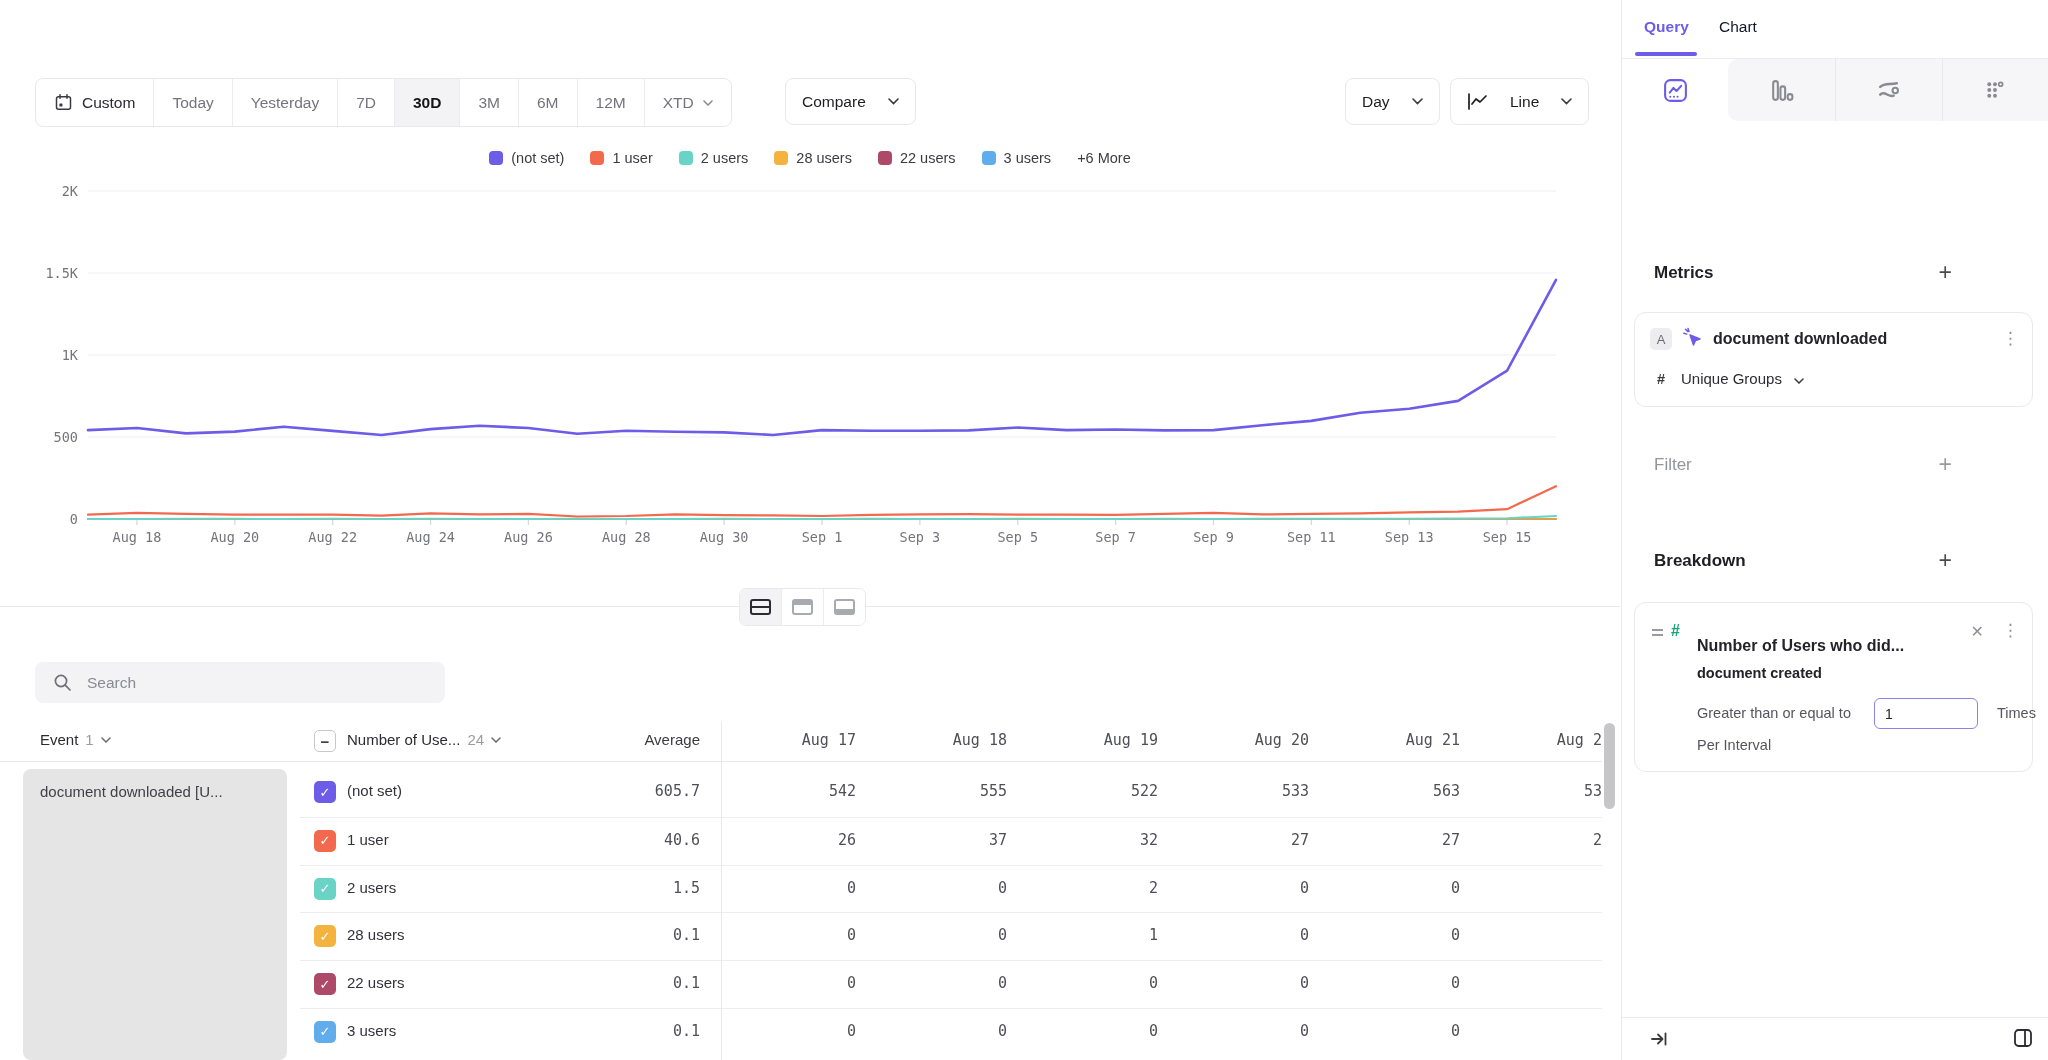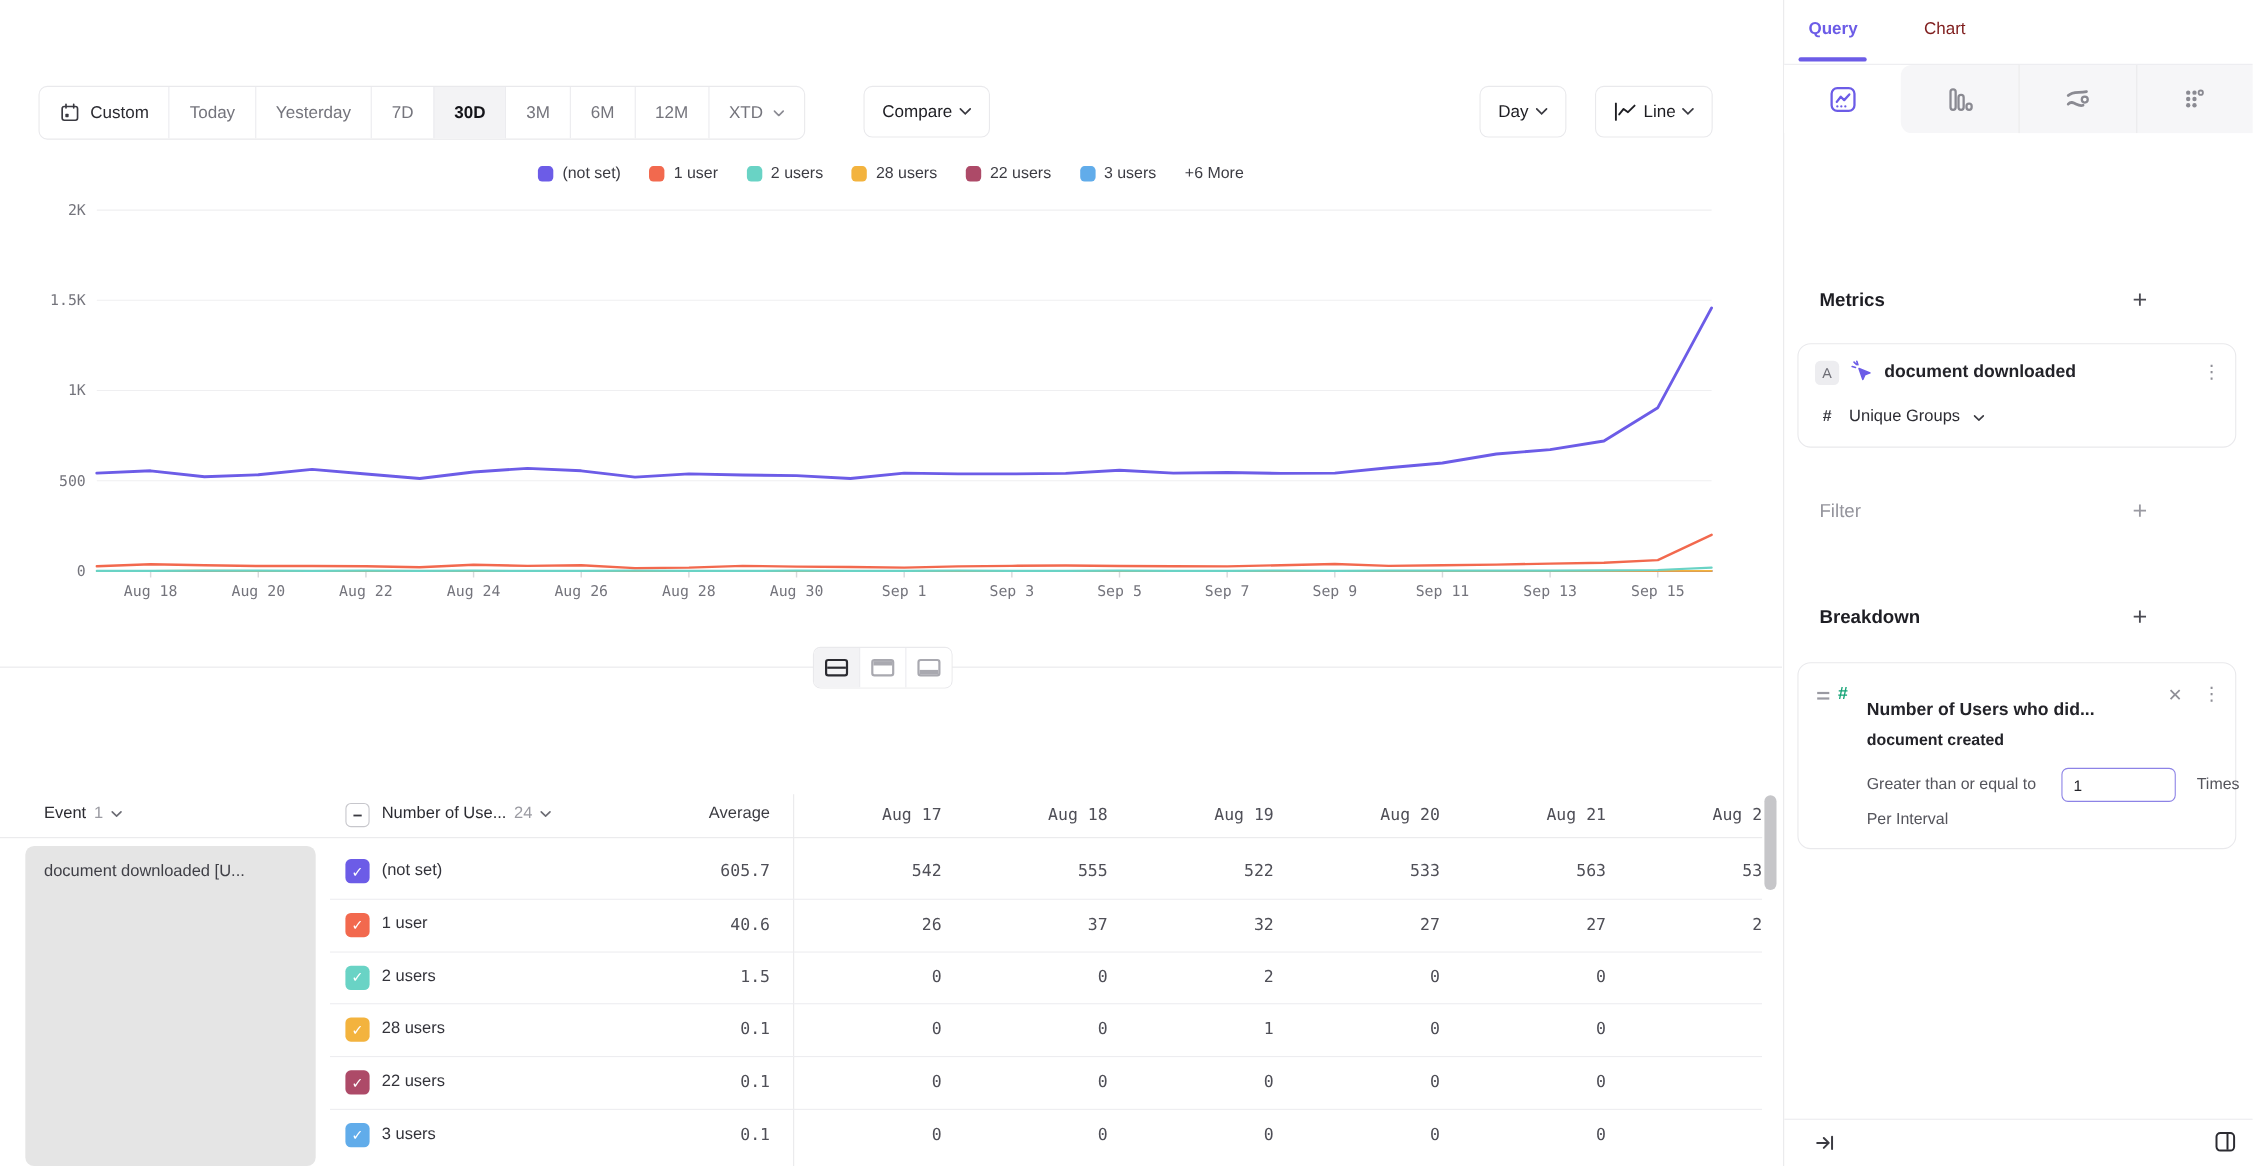--- a/index.html
+++ b/index.html
@@ -7,21 +7,21 @@
        font-family:"Liberation Sans",sans-serif;color:#2b2b31;}
   .abs{position:absolute;}
   .mono{font-family:"DejaVu Sans Mono",monospace;}
   svg{display:block;}
 
   
   .rgroup{display:flex;align-items:stretch;border:1px solid #e9e9ec;border-radius:8px;height:47px;overflow:hidden;background:#fff;}
   .ritem{display:flex;align-items:center;gap:9px;padding:0 18px;font-size:15.5px;color:#74747c;border-left:1px solid #ececef;cursor:pointer;white-space:nowrap;}
   .ritem:first-child{border-left:none;color:#2b2b31;}
   .ritem.selected{background:#f3f3f5;color:#141419;font-weight:700;}
-  .btn{display:flex;align-items:center;gap:6px;border:1px solid #e9e9ec;border-radius:8px;background:#fff;height:47px;padding:0 16px;font-size:15.5px;color:#1d1d22;box-sizing:border-box;}
+  .btn{display:flex;align-items:center;gap:22px;border:1px solid #e9e9ec;border-radius:8px;background:#fff;height:47px;padding:0 16px;font-size:15.5px;color:#1d1d22;box-sizing:border-box;}
 
   
   #legend{left:0;top:150px;width:1620px;display:flex;justify-content:center;gap:26px;align-items:center;}
   .litem{display:flex;align-items:center;gap:8px;font-size:14.5px;color:#3c3c43;}
   .lswatch{width:14px;height:14px;border-radius:4px;display:inline-block;}
   .lmore{font-size:14.5px;color:#3c3c43;}
 
   
   .ylab{font-family:"DejaVu Sans Mono",monospace;font-size:13.5px;fill:#74747c;}
   .xlab{font-family:"DejaVu Sans Mono",monospace;font-size:13.5px;fill:#74747c;}
@@ -238,20 +238,27 @@
         <div class="lt-box lt-split"></div>
       </div>
     <div class="lt-cell">
         <div class="lt-box lt-top"></div>
       </div>
     <div class="lt-cell">
         <div class="lt-box lt-bottom"></div>
       </div>
   </div>
 
+  <div class="abs" id="search-box">
+    <svg width="19" height="19" viewBox="0 0 19 19">
+      <circle cx="8" cy="8" r="5.6" stroke="#6f6f77" stroke-width="1.7" fill="none"></circle>
+      <path d="M12.2 12.2L17 17" stroke="#6f6f77" stroke-width="1.7" stroke-linecap="round"></path>
+    </svg>
+    <span class="ph">Search</span>
+  </div>
 
   <div class="abs" id="table-header">
     <div class="abs hgroup" style="left:40px;top:9px;">
       <span style="color:#2b2b31">Event</span>
       <span class="hcount">1</span>
       <svg width="10" height="6" viewBox="0 0 10 6">
           <path d="M1 1l4 4 4-4" stroke="#6b6b73" stroke-width="1.5" fill="none" stroke-linecap="round"></path>
         </svg>
     </div>
     <div class="abs checkbox indet" style="left:314px;top:8px;">−</div>
@@ -344,21 +351,21 @@
         <div class="rcell mono" style="left: 869px;">0</div>
         <div class="rcell mono" style="left: 1020px;">0</div>
         <div class="rcell mono" style="left: 1171px;">0</div>
       </div>
     </div>
 
   <div class="abs" id="vscroll"></div>
 
   <div class="abs" id="panel">
     <div class="ptab" style="left:22px;color:#6C5CE7;">Query</div>
-    <div class="ptab" style="left:97px;color:#7f1d1d;font-weight:400;margin-left:30px;">Chart</div>
+    <div class="ptab" style="left:97px;color:#0f172a;font-weight:400;">Chart</div>
     <div id="tab-underline"></div>
 
     <div id="ctype-row">
       <div class="ctype selected">
         <svg width="27" height="27" viewBox="0 0 26 26">
           <rect x="3" y="3" width="20" height="20" rx="5" stroke="#6C5CE7" stroke-width="2" fill="none"></rect>
           <path d="M7.5 15l3.5-4.5 3 3 4.5-5" stroke="#6C5CE7" stroke-width="2" fill="none" stroke-linecap="round" stroke-linejoin="round"></path>
           <circle cx="8" cy="19" r="1" fill="#6C5CE7"></circle>
             <circle cx="11.5" cy="19" r="1" fill="#6C5CE7"></circle>
             <circle cx="15" cy="19" r="1" fill="#6C5CE7"></circle>

